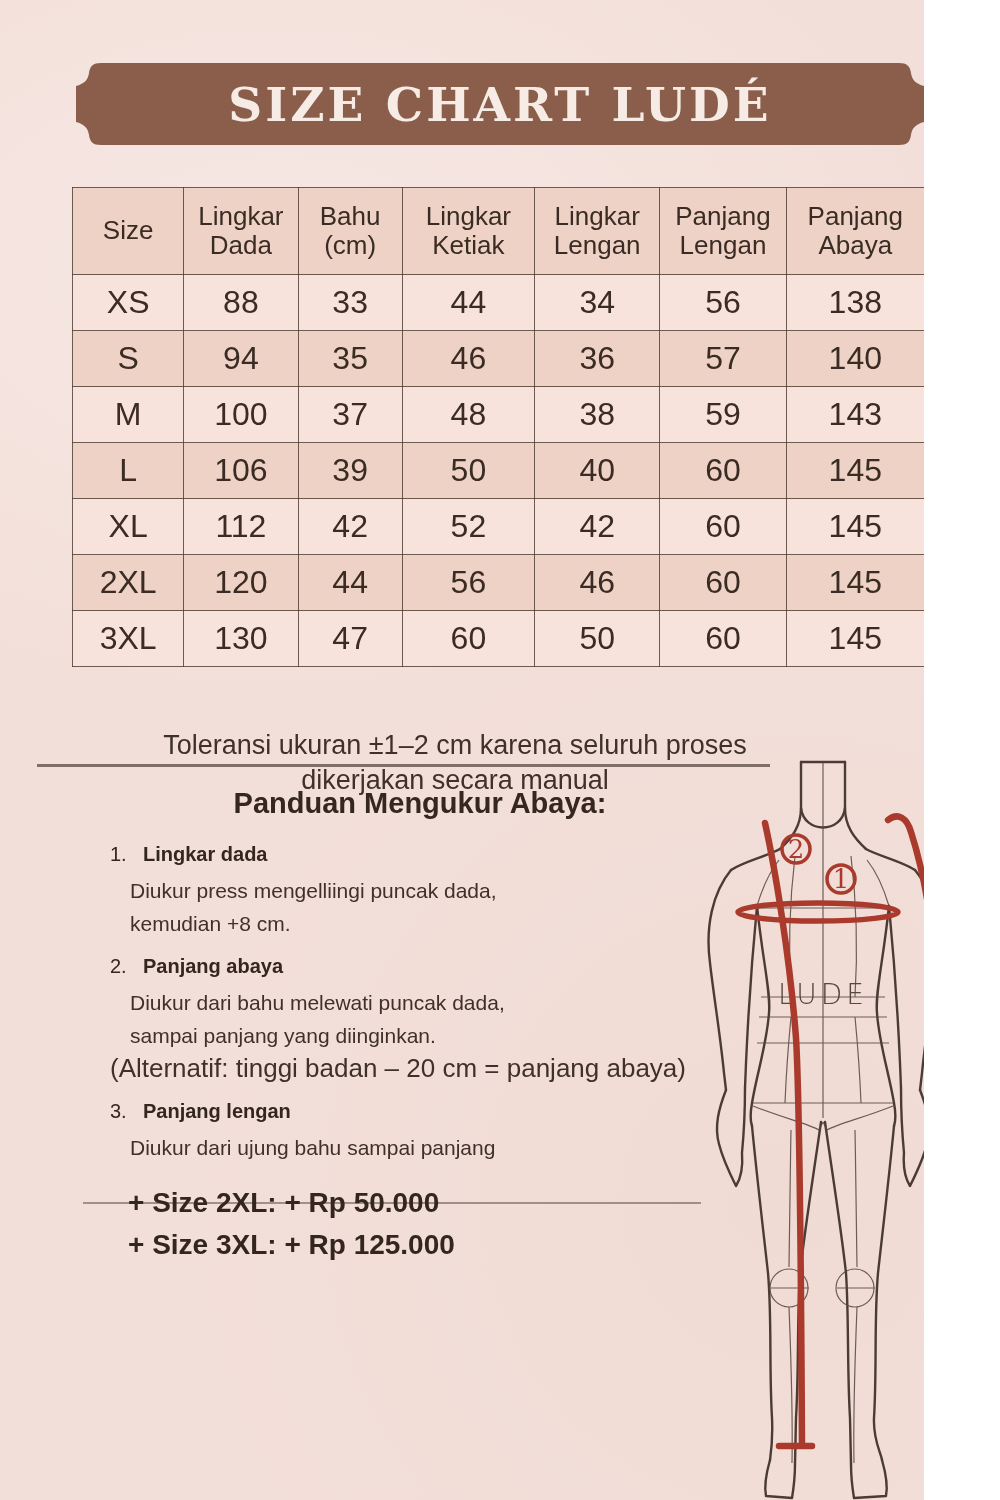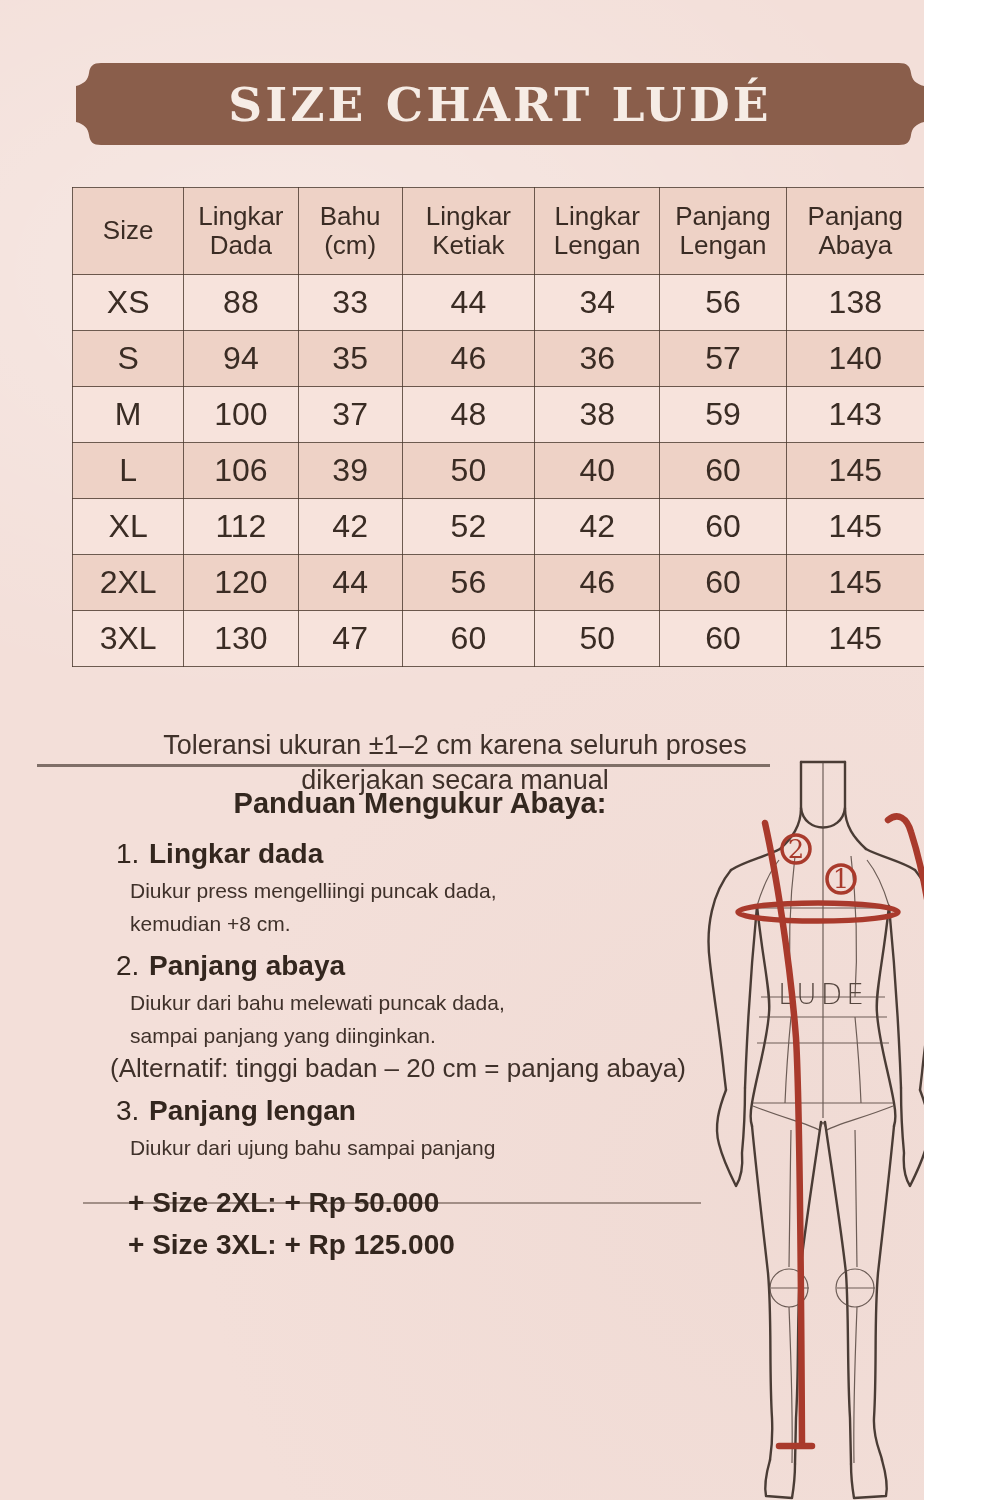--- a/index.html
+++ b/index.html
@@ -40,21 +40,21 @@
     position:absolute;left:95px;top:728px;width:720px;text-align:center;
     font-size:27px;line-height:35px;color:#3f312a;
   }
   .divider-1{position:absolute;left:37px;top:764px;width:733px;height:2.5px;background:rgba(88,73,66,.75);}
   .guide-heading{
     position:absolute;left:120px;top:787px;width:600px;text-align:center;
     font-size:29px;font-weight:bold;color:#33271f;
   }
   .guide-list{position:absolute;left:110px;top:838px;width:600px;color:#3f312a;}
   .gi-item{margin-bottom:10px;}
-  .gi-head{font-size:28px;line-height:32px;margin-bottom:4px;color:#33261e;margin-left:6px;}
+  .gi-head{font-size:20px;line-height:32px;margin-bottom:4px;color:#33261e;}
   .gi-num{display:inline-block;width:33px;font-weight:400;}
   .gi-title{font-weight:bold;}
   .gi-line{font-size:21px;line-height:33px;padding-left:20px;}
   .gi-note{font-size:26px;line-height:33px;padding-left:0;}
   .divider-2{position:absolute;left:83px;top:1202px;width:618px;height:1.5px;background:rgba(118,100,91,.65);}
   .surcharges{position:absolute;left:128px;top:1182px;font-size:28px;font-weight:bold;line-height:42px;color:#33261e;}
   
   .figure-wrap{position:absolute;left:695px;top:758px;width:305px;height:742px;}
   .figure-wrap svg{width:305px;height:742px;display:block;}
 </style>

